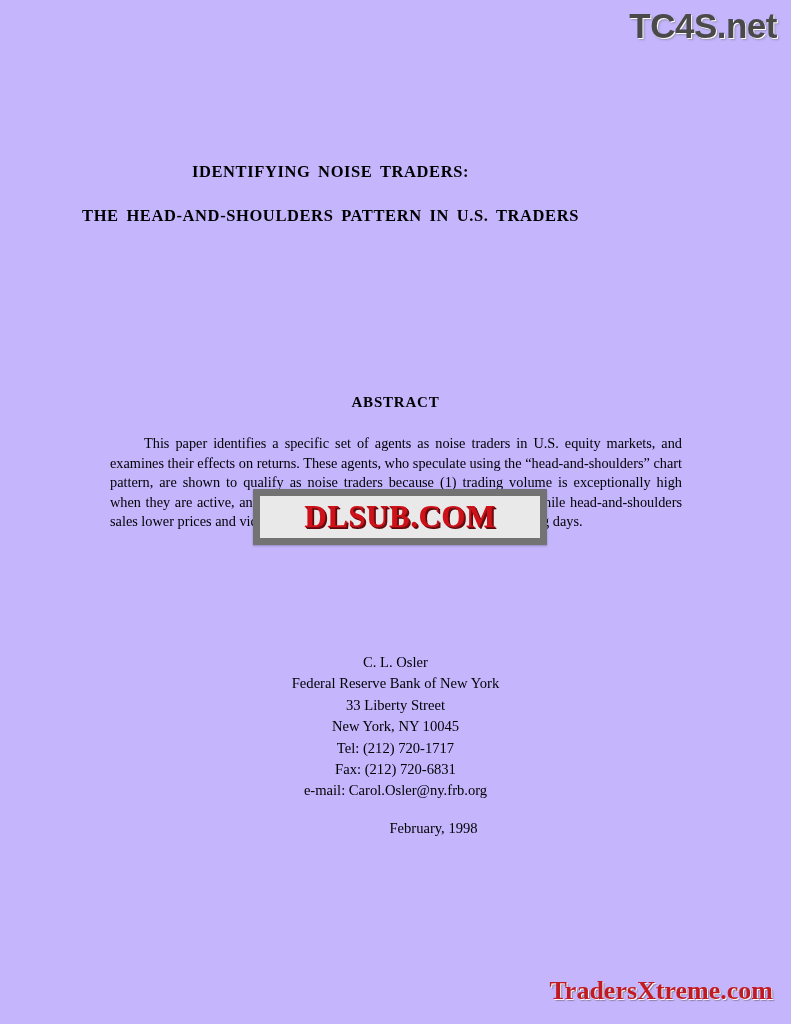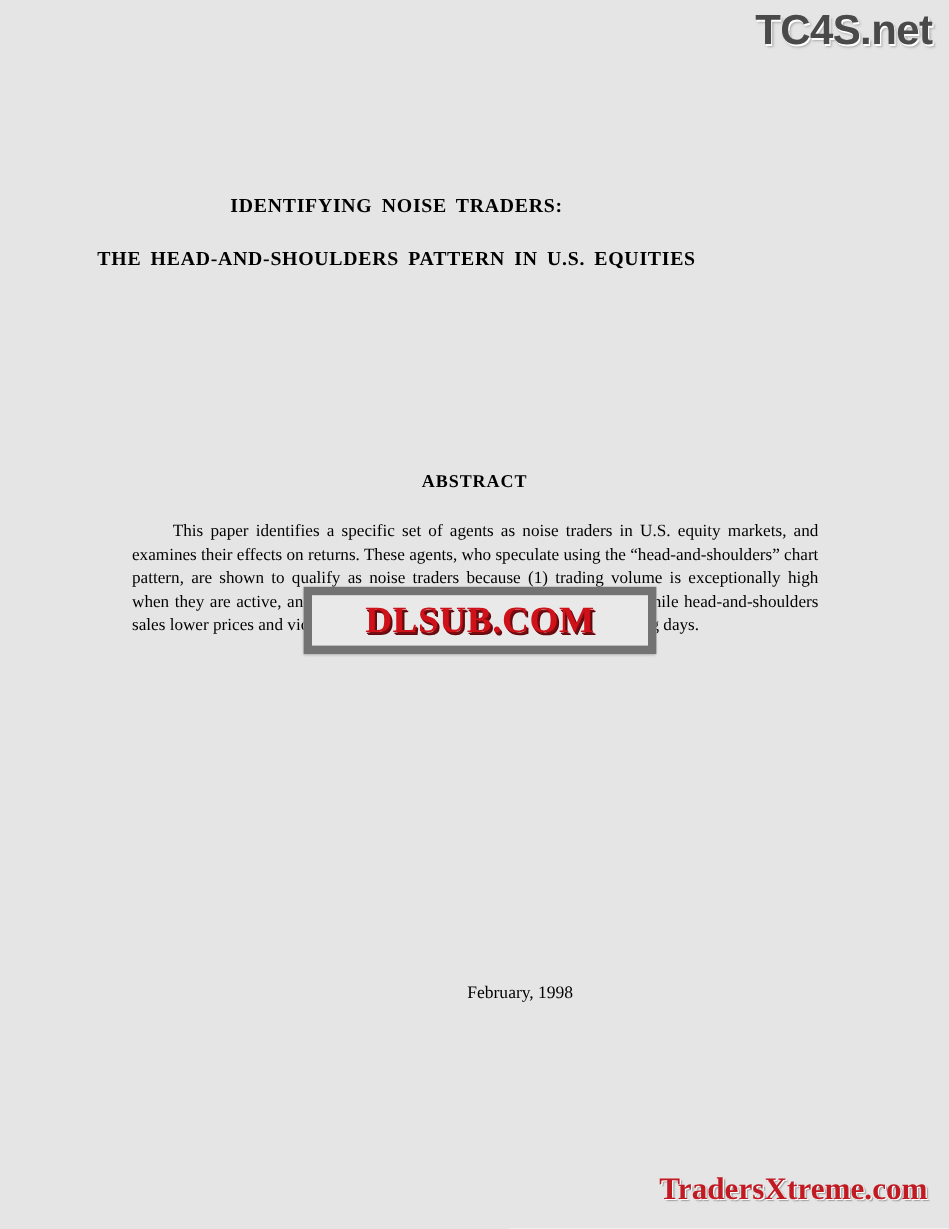--- a/index.html
+++ b/index.html
@@ -14,21 +14,21 @@
     overflow: hidden;
     font-family: "Liberation Serif", serif;
     color: #000000;
   }
 
   .page {
     position: absolute;
     inset: 0;
     width: 791px;
     height: 1024px;
-    background: #e5e5e5;
+    background: #c4b5fd;
   }
 
   
   .wm-topright {
     position: absolute;
     top: 6px;
     right: 14px;
     font-family: "Liberation Sans", sans-serif;
     font-weight: bold;
     font-size: 35px;
@@ -153,29 +153,38 @@
 </style>
 </head>
 <body>
 
 <div class="page">
 
   <div class="wm-topright">TC4S.net</div>
 
   <div class="title-block">
     <div class="title-line l1">IDENTIFYING  NOISE  TRADERS:</div>
-    <div class="title-line l2">THE  HEAD-AND-SHOULDERS  PATTERN  IN  U.S.  EQUITIES</div>
+    <div class="title-line l2">THE  HEAD-AND-SHOULDERS  PATTERN  IN  U.S.  TRADERS</div>
   </div>
 
   <div class="abstract-heading">ABSTRACT</div>
 
   <div class="abstract-body">This paper identifies a specific set of agents as noise traders in U.S. equity markets, and examines their effects on returns.   These agents, who speculate using the “head-and-shoulders” chart pattern, are shown to qualify as noise traders because (1) trading volume is exceptionally high when they are active, and (2) head-and-shoulders purchases raise prices while head-and-shoulders sales lower prices and vice versa, effects that are reversed over the following days.</div>
 
   <div class="wm-dlsub">
     <span>DLSUB.COM</span>
   </div>
 
+  <div class="author-block">
+    <span class="line">C. L. Osler</span>
+    <span class="line">Federal Reserve Bank of New York</span>
+    <span class="line">33 Liberty Street</span>
+    <span class="line">New York, NY 10045</span>
+    <span class="line">Tel:  (212) 720-1717</span>
+    <span class="line">Fax: (212) 720-6831</span>
+    <span class="line">e-mail:  Carol.Osler@ny.frb.org</span>
+  </div>
 
   <div class="date-block">February, 1998</div>
 
   <div class="wm-bottom">TradersXtreme.com</div>
 
 </div>
 
 </body></html>

